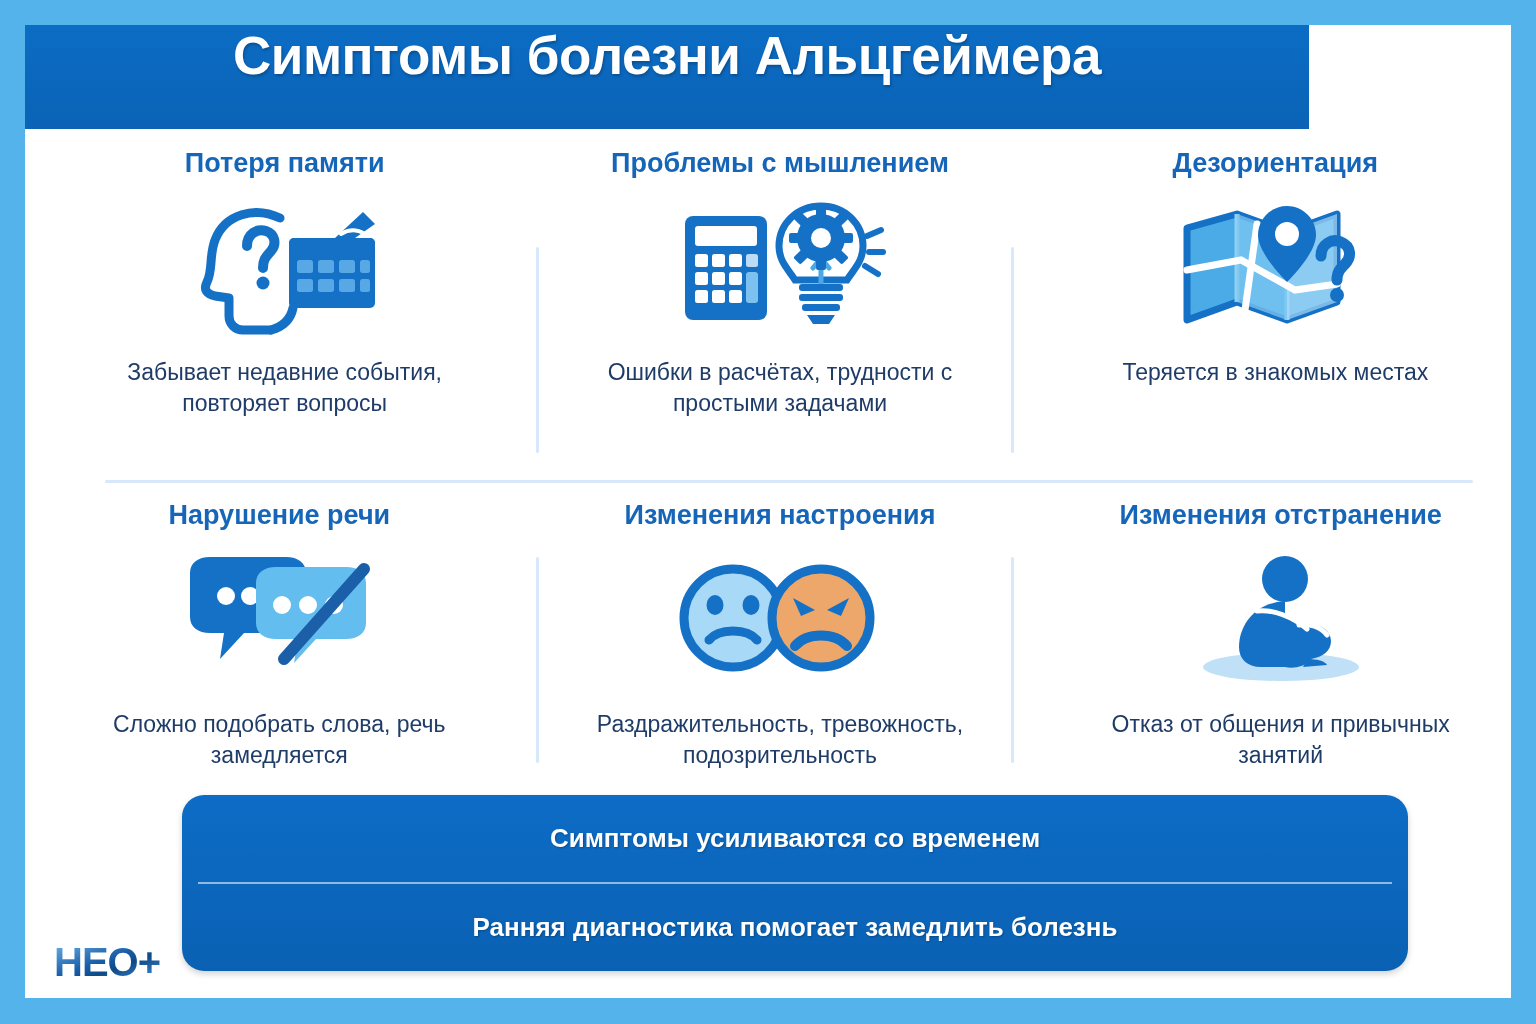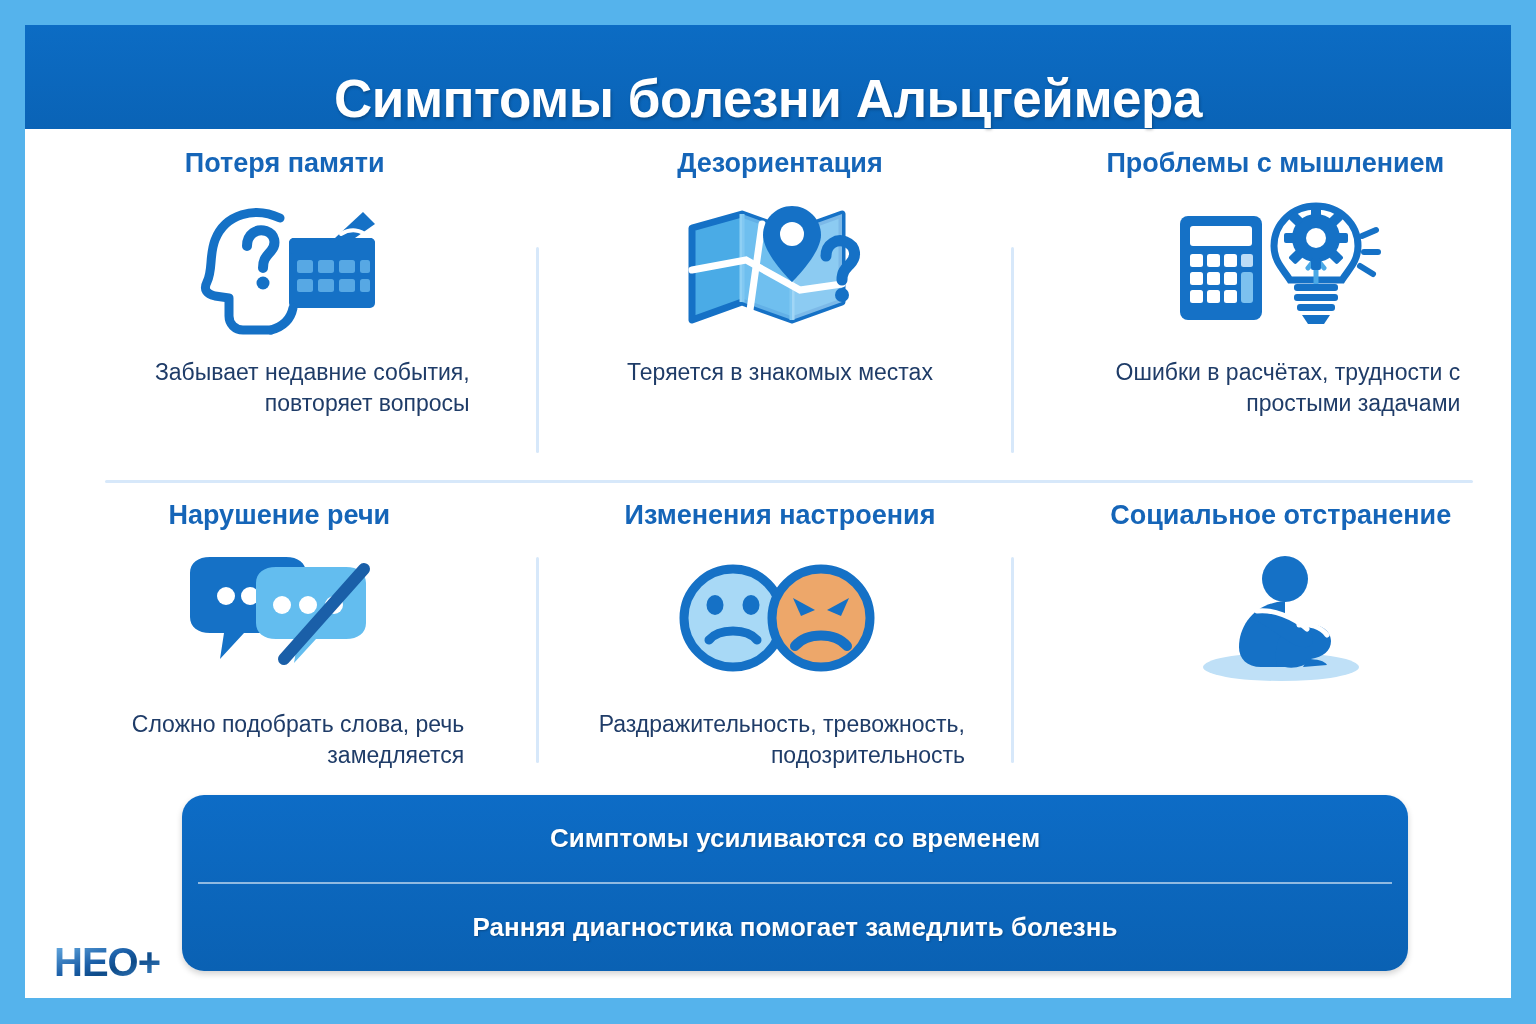--- a/index.html
+++ b/index.html
@@ -22,24 +22,24 @@
     left:25px; top:25px;
     width:1486px; height:973px;
     background:#ffffff;
     overflow:hidden;
   }
 
   
   #header {
     position:absolute;
     left:0; top:0;
-    width:1486px; height:104px;
+    width:1284px; height:104px;
     background:#0a66bd;
     background:linear-gradient(180deg,#0c6cc4 0%,#0a63b6 100%);
-    display:flex; align-items:flex-end; justify-content:center;
+    display:flex; align-items:flex-start; justify-content:center;
   }
   #header-title {
     color:#ffffff;
     font-size:53px;
     font-weight:bold;
     letter-spacing:-0.5px;
     text-shadow:1px 2px 3px rgba(0,0,0,.25);
     white-space:nowrap;
   }
 
@@ -82,21 +82,21 @@
     margin-top:14px;
     display:flex;
     align-items:center;
     justify-content:center;
   }
   .card-desc {
     margin-top:14px;
     font-size:23px;
     line-height:1.38;
     color:#1f3c68;
-    text-align:right;
+    text-align:center;
     max-width:370px;
   }
 
   
   .v-div {
     position:absolute;
     width:3px;
     background:#d7e8fa;
     border-radius:2px;
   }
@@ -196,44 +196,20 @@
               <rect x="175" y="81" width="10" height="13" rx="2.5"></rect>
             </g>
 
             <path d="M150 40 L178 14 L190 26 L170 40 Z" fill="#1571c6"></path>
             <path d="M156 36 C166 30 176 32 182 38" fill="none" stroke="#ffffff" stroke-width="4" stroke-linecap="round"></path>
 
             <path d="M86 132 C100 128 106 120 108 110" fill="none" stroke="#1571c6" stroke-width="9" stroke-linecap="round"></path>
           </svg>
         </div>
         <div class="card-desc">Забывает недавние события, повторяет вопросы</div>
-      </div>
-
-      <div class="card">
-        <div class="card-title">Дезориентация</div>
-        <div class="card-icon">
-          <svg width="200" height="140" viewBox="0 0 200 140">
-
-            <path d="M12 30 L62 16 L112 34 L162 16 L162 104 L112 122 L62 104 L12 122 Z" fill="#4aabe6" stroke="#1571c6" stroke-width="7" stroke-linejoin="round"></path>
-            <path d="M62 16 L62 104" stroke="#8fd0f4" stroke-width="5"></path>
-            <path d="M112 34 L112 122" stroke="#8fd0f4" stroke-width="5"></path>
-            <path d="M62 16 L62 104 L112 122 L112 34 Z" fill="#7cc6f1" opacity=".75"></path>
-            <path d="M112 34 L162 16 L162 104 L112 122 Z" fill="#a8d9f6" opacity=".7"></path>
-
-            <path d="M12 72 L66 62 L120 92 L162 86" fill="none" stroke="#ffffff" stroke-width="7" stroke-linecap="round"></path>
-            <path d="M82 26 L70 112" fill="none" stroke="#ffffff" stroke-width="7" stroke-linecap="round"></path>
-
-            <path d="M112 8 C128 8 141 21 141 37 C141 56 112 84 112 84 C112 84 83 56 83 37 C83 21 96 8 112 8 Z" fill="#1571c6"></path>
-            <circle cx="112" cy="36" r="12" fill="#ffffff"></circle>
-
-            <path d="M146 58 C146 46 157 40 166 44 C176 48 177 59 170 66 C165 71 162 74 162 82" fill="none" stroke="#1571c6" stroke-width="11" stroke-linecap="round"></path>
-            <circle cx="162" cy="97" r="7" fill="#1571c6"></circle>
-          </svg>
-        </div>
-        <div class="card-desc">Теряется в знакомых местах</div>
       </div>
 
       <div class="card">
         <div class="card-title">Проблемы с мышлением</div>
         <div class="card-icon">
           <svg width="210" height="140" viewBox="0 0 210 140">
 
             <rect x="10" y="18" width="82" height="104" rx="8" fill="#1571c6"></rect>
             <rect x="20" y="28" width="62" height="20" rx="3" fill="#ffffff"></rect>
             <g fill="#ffffff">
@@ -276,20 +252,44 @@
 
             <g stroke="#1571c6" stroke-width="6" stroke-linecap="round">
               <path d="M192 38 L206 32"></path>
               <path d="M194 54 L208 54"></path>
               <path d="M190 68 L203 76"></path>
             </g>
           </svg>
         </div>
         <div class="card-desc">Ошибки в расчётах, трудности с простыми задачами</div>
       </div>
+
+      <div class="card">
+        <div class="card-title">Дезориентация</div>
+        <div class="card-icon">
+          <svg width="200" height="140" viewBox="0 0 200 140">
+
+            <path d="M12 30 L62 16 L112 34 L162 16 L162 104 L112 122 L62 104 L12 122 Z" fill="#4aabe6" stroke="#1571c6" stroke-width="7" stroke-linejoin="round"></path>
+            <path d="M62 16 L62 104" stroke="#8fd0f4" stroke-width="5"></path>
+            <path d="M112 34 L112 122" stroke="#8fd0f4" stroke-width="5"></path>
+            <path d="M62 16 L62 104 L112 122 L112 34 Z" fill="#7cc6f1" opacity=".75"></path>
+            <path d="M112 34 L162 16 L162 104 L112 122 Z" fill="#a8d9f6" opacity=".7"></path>
+
+            <path d="M12 72 L66 62 L120 92 L162 86" fill="none" stroke="#ffffff" stroke-width="7" stroke-linecap="round"></path>
+            <path d="M82 26 L70 112" fill="none" stroke="#ffffff" stroke-width="7" stroke-linecap="round"></path>
+
+            <path d="M112 8 C128 8 141 21 141 37 C141 56 112 84 112 84 C112 84 83 56 83 37 C83 21 96 8 112 8 Z" fill="#1571c6"></path>
+            <circle cx="112" cy="36" r="12" fill="#ffffff"></circle>
+
+            <path d="M146 58 C146 46 157 40 166 44 C176 48 177 59 170 66 C165 71 162 74 162 82" fill="none" stroke="#1571c6" stroke-width="11" stroke-linecap="round"></path>
+            <circle cx="162" cy="97" r="7" fill="#1571c6"></circle>
+          </svg>
+        </div>
+        <div class="card-desc">Теряется в знакомых местах</div>
+      </div>
     </div>
 
     <div class="row row-2">
 
       <div class="card">
         <div class="card-title">Нарушение речи</div>
         <div class="card-icon">
           <svg width="210" height="130" viewBox="0 0 210 130">
 
             <path d="M16 18 C16 8 24 2 36 2 L112 2 C124 2 132 8 132 18 L132 62
@@ -330,41 +330,42 @@
             <path d="M118 38 L140 50 L126 56 Z" fill="#1571c6"></path>
             <path d="M174 38 L152 50 L166 56 Z" fill="#1571c6"></path>
             <path d="M120 86 C132 70 160 70 172 86 C160 78 132 78 120 86 Z" fill="#1571c6"></path>
             <path d="M120 86 C132 72 160 72 172 86" fill="none" stroke="#1571c6" stroke-width="10" stroke-linecap="round"></path>
           </svg>
         </div>
         <div class="card-desc">Раздражительность, тревожность, подозрительность</div>
       </div>
 
       <div class="card">
-        <div class="card-title">Социальное отстранение</div>
+        <div class="card-title">Изменения отстранение</div>
         <div class="card-icon">
           <svg width="200" height="130" viewBox="0 0 200 130">
 
             <ellipse cx="100" cy="112" rx="78" ry="14" fill="#bfe0f7"></ellipse>
 
             <circle cx="104" cy="24" r="23" fill="#1571c6"></circle>
 
             <path d="M104 46 C74 48 58 70 58 92 C58 104 66 112 80 112 L104 112 Z" fill="#1571c6"></path>
 
             <path d="M96 112 C92 92 98 74 116 70 C136 66 150 74 150 86 C150 96 142 102 130 104
                      C124 112 112 114 104 112 Z" fill="#1571c6"></path>
 
             <path d="M76 56 C92 54 112 62 126 74 C134 81 134 90 126 92
                      C116 94 104 84 92 76 C84 70 76 66 72 64 Z" fill="#1571c6"></path>
             <path d="M76 56 C92 54 112 62 126 74" fill="none" stroke="#ffffff" stroke-width="5" stroke-linecap="round"></path>
             <path d="M118 70 C128 68 140 72 146 80" fill="none" stroke="#ffffff" stroke-width="5" stroke-linecap="round"></path>
 
             <path d="M126 104 C136 104 144 106 146 110 L122 112 Z" fill="#1571c6"></path>
           </svg>
         </div>
+        <div class="card-desc">Отказ от общения и привычных занятий</div>
       </div>
     </div>
   </div>
 
   <div class="v-div" id="v-div-a"></div>
   <div class="v-div" id="v-div-b"></div>
   <div class="v-div" id="v-div-c"></div>
   <div class="v-div" id="v-div-d"></div>
   <div id="h-div"></div>
 

